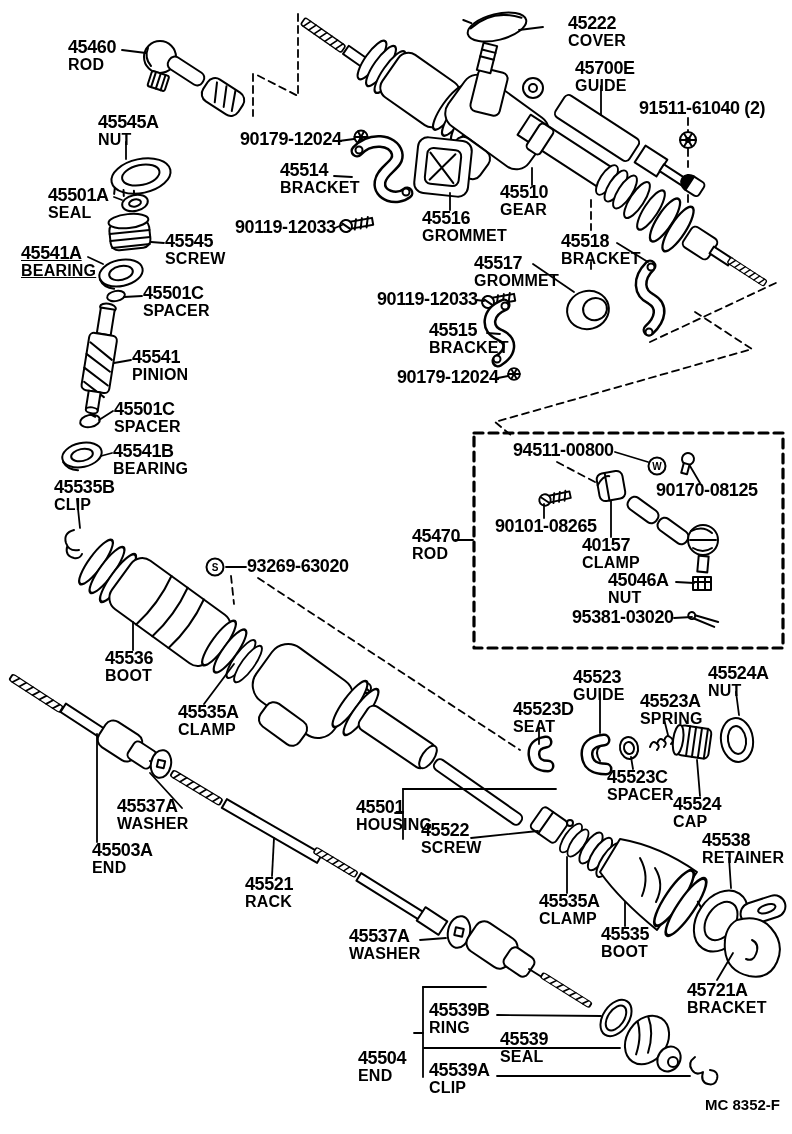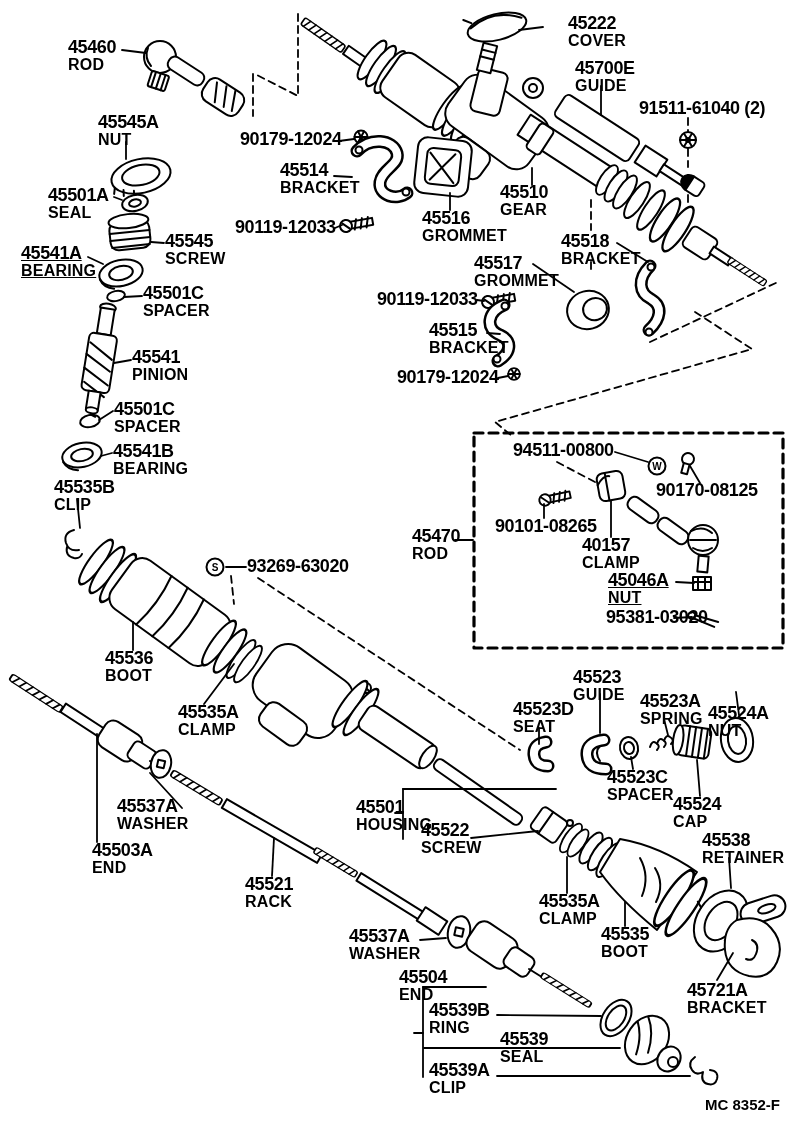--- a/index.html
+++ b/index.html
@@ -574,36 +574,36 @@
         <span class="num">45470</span>
         <span class="sub">ROD</span>
       </div>
       <div class="part-label" style="left: 582px; top: 536px;">
         <span class="num">40157</span>
         <span class="sub">CLAMP</span>
       </div>
       <div class="part-label" style="left: 247px; top: 557px;">
         <span class="num">93269-63020</span>
       </div>
-      <div class="part-label" style="left: 608px; top: 571px; text-decoration: underline;">
+      <div class="part-label" style="left: 608px; top: 571px;">
         <span class="num">45046A</span>
         <span class="sub">NUT</span>
       </div>
-      <div class="part-label" style="left: 572px; top: 608px; margin-left: 34px;">
+      <div class="part-label" style="left: 572px; top: 608px;">
         <span class="num">95381-03020</span>
       </div>
       <div class="part-label" style="left: 105px; top: 649px;">
         <span class="num">45536</span>
         <span class="sub">BOOT</span>
       </div>
       <div class="part-label" style="left: 573px; top: 668px;">
         <span class="num">45523</span>
         <span class="sub">GUIDE</span>
       </div>
-      <div class="part-label" style="left: 708px; top: 664px; margin-top: 40px;">
+      <div class="part-label" style="left: 708px; top: 664px;">
         <span class="num">45524A</span>
         <span class="sub">NUT</span>
       </div>
       <div class="part-label" style="left: 513px; top: 700px;">
         <span class="num">45523D</span>
         <span class="sub">SEAT</span>
       </div>
       <div class="part-label" style="left: 640px; top: 692px;">
         <span class="num">45523A</span>
         <span class="sub">SPRING</span>
@@ -657,21 +657,21 @@
         <span class="sub">WASHER</span>
       </div>
       <div class="part-label" style="left: 687px; top: 981px;">
         <span class="num">45721A</span>
         <span class="sub">BRACKET</span>
       </div>
       <div class="part-label" style="left: 429px; top: 1001px;">
         <span class="num">45539B</span>
         <span class="sub">RING</span>
       </div>
-      <div class="part-label" style="left: 358px; top: 968px; margin-left: 41px;">
+      <div class="part-label" style="left: 358px; top: 1049px;">
         <span class="num">45504</span>
         <span class="sub">END</span>
       </div>
       <div class="part-label" style="left: 500px; top: 1030px;">
         <span class="num">45539</span>
         <span class="sub">SEAL</span>
       </div>
       <div class="part-label" style="left: 429px; top: 1061px;">
         <span class="num">45539A</span>
         <span class="sub">CLIP</span>

